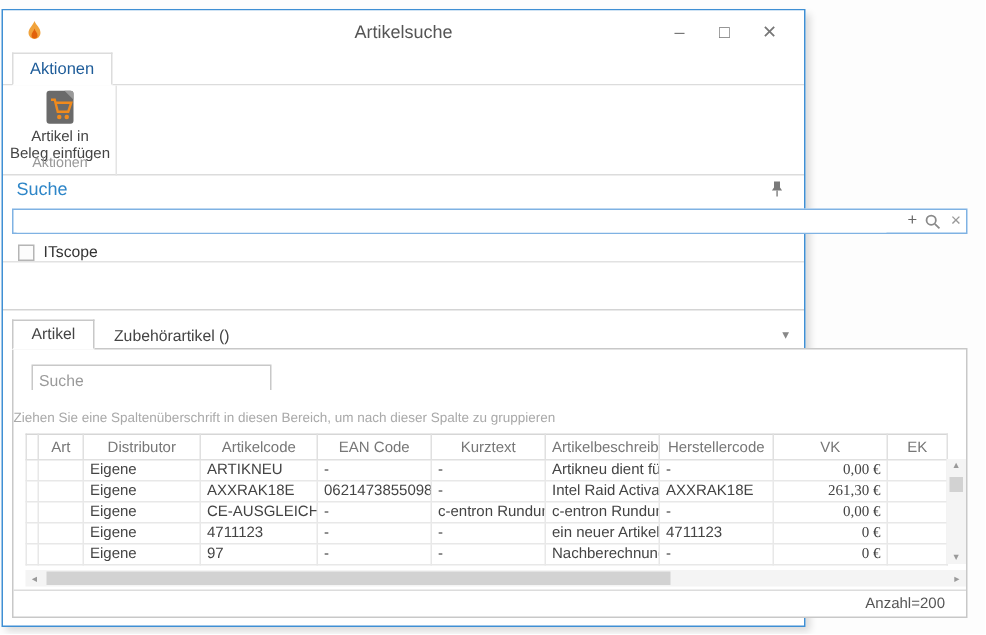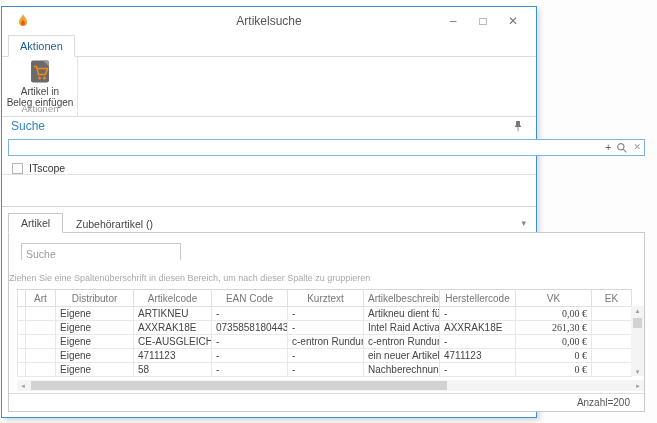--- a/index.html
+++ b/index.html
@@ -183,21 +183,21 @@
               <td>Artikneu dient für...</td>
               <td>-</td>
               <td class="num">0,00 €</td>
               <td></td>
             </tr>
             <tr>
               <td></td>
               <td></td>
               <td>Eigene</td>
               <td>AXXRAK18E</td>
-              <td>0735858180443</td>
+              <td>0621473855098</td>
               <td>-</td>
               <td>Intel Raid Activatio...</td>
               <td>AXXRAK18E</td>
               <td class="num">261,30 €</td>
               <td></td>
             </tr>
             <tr>
               <td></td>
               <td></td>
               <td>Eigene</td>
@@ -218,21 +218,21 @@
               <td>-</td>
               <td>ein neuer Artikel</td>
               <td>4711123</td>
               <td class="num">0 €</td>
               <td></td>
             </tr>
             <tr>
               <td></td>
               <td></td>
               <td>Eigene</td>
-              <td>58</td>
+              <td>97</td>
               <td>-</td>
               <td>-</td>
               <td>Nachberechnungsa...</td>
               <td>-</td>
               <td class="num">0 €</td>
               <td></td>
             </tr>
           </tbody>
       </table>
 

